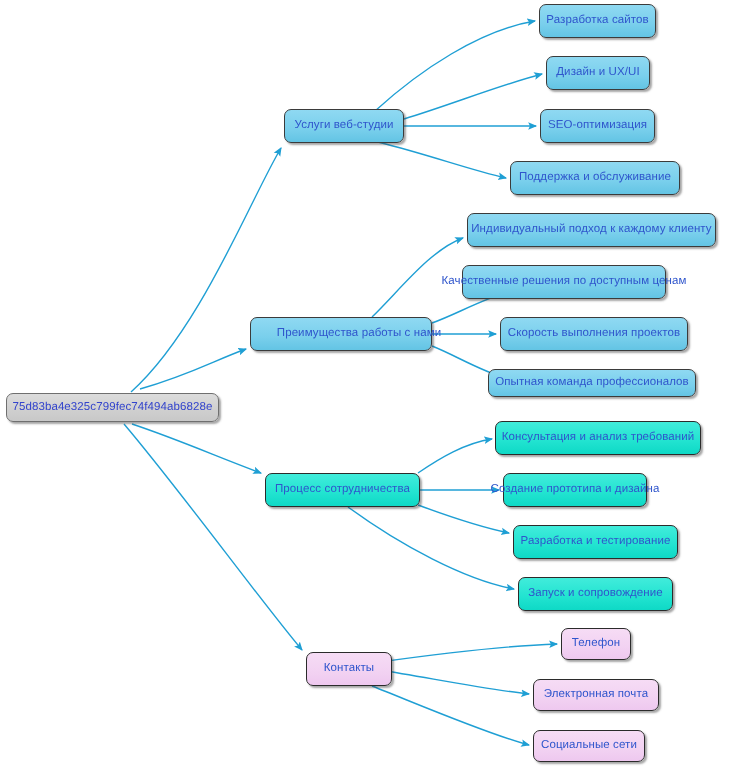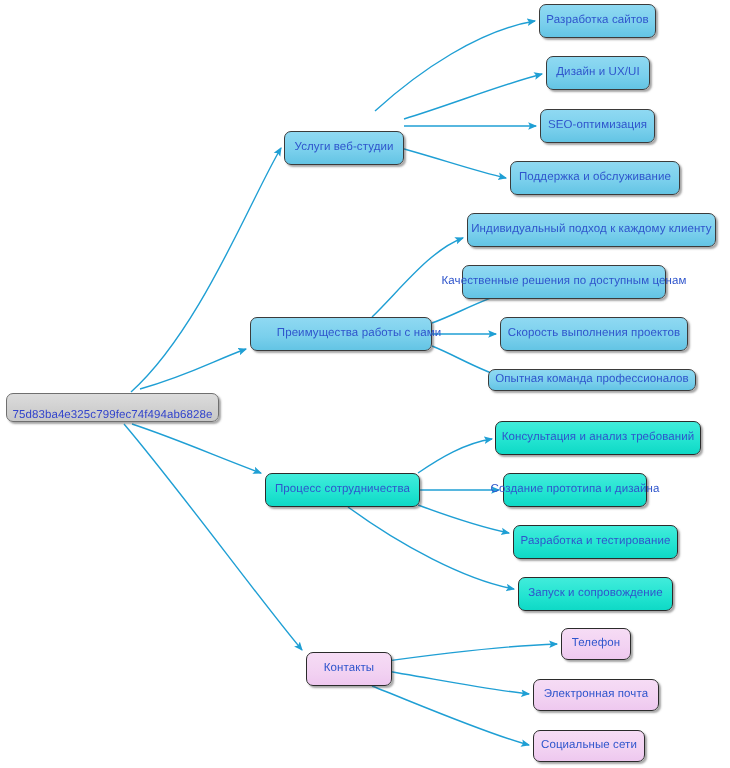--- a/index.html
+++ b/index.html
@@ -101,24 +101,24 @@
         <path d="M 418 473 C 440 458, 465 443, 492 439" fill="none" stroke="#1f9fd4" stroke-width="1.4" marker-end="url(#arrowhead)"></path>
         <path d="M 420 490 L 499 490" fill="none" stroke="#1f9fd4" stroke-width="1.4" marker-end="url(#arrowhead)"></path>
         <path d="M 418 505 C 445 515, 480 527, 509 533" fill="none" stroke="#1f9fd4" stroke-width="1.4" marker-end="url(#arrowhead)"></path>
         <path d="M 348 507 C 400 545, 465 580, 514 589" fill="none" stroke="#1f9fd4" stroke-width="1.4" marker-end="url(#arrowhead)"></path>
         <path d="M 380 662 C 430 655, 500 646, 557 644" fill="none" stroke="#1f9fd4" stroke-width="1.4" marker-end="url(#arrowhead)"></path>
         <path d="M 380 670 C 430 678, 490 690, 529 694" fill="none" stroke="#1f9fd4" stroke-width="1.4" marker-end="url(#arrowhead)"></path>
         <path d="M 372 686 C 420 705, 490 735, 529 745" fill="none" stroke="#1f9fd4" stroke-width="1.4" marker-end="url(#arrowhead)"></path>
       </g>
   </svg>
   <div id="nodes-layer">
-      <div class="node root" style="left: 6px; top: 393px; width: 213px; height: 29px; align-items: flex-end;">
+      <div class="node root" style="left: 6px; top: 393px; width: 213px; height: 29px;">
         <span class="node-label">75d83ba4e325c799fec74f494ab6828e</span>
       </div>
-      <div class="node blue" style="left: 284px; top: 109px; width: 120px; height: 34px; margin-top: 22px;">
+      <div class="node blue" style="left: 284px; top: 109px; width: 120px; height: 34px;">
         <span class="node-label">Услуги веб-студии</span>
       </div>
       <div class="node blue" style="left: 539px; top: 4px; width: 117px; height: 34px;">
         <span class="node-label">Разработка сайтов</span>
       </div>
       <div class="node blue" style="left: 546px; top: 56px; width: 104px; height: 34px;">
         <span class="node-label">Дизайн и UX/UI</span>
       </div>
       <div class="node blue" style="left: 540px; top: 109px; width: 115px; height: 34px;">
         <span class="node-label">SEO-оптимизация</span>
@@ -131,21 +131,21 @@
       </div>
       <div class="node blue" style="left: 467px; top: 213px; width: 249px; height: 34px; justify-content: center;">
         <span class="node-label">Индивидуальный подход к каждому клиенту</span>
       </div>
       <div class="node blue" style="left: 462px; top: 265px; width: 204px; height: 34px;">
         <span class="node-label">Качественные решения по доступным ценам</span>
       </div>
       <div class="node blue" style="left: 500px; top: 317px; width: 188px; height: 34px;">
         <span class="node-label">Скорость выполнения проектов</span>
       </div>
-      <div class="node blue" style="left: 488px; top: 369px; width: 208px; height: 22px;">
+      <div class="node blue" style="left: 488px; top: 369px; width: 208px; height: 28px;">
         <span class="node-label">Опытная команда профессионалов</span>
       </div>
       <div class="node teal" style="left: 265px; top: 473px; width: 155px; height: 34px;">
         <span class="node-label">Процесс сотрудничества</span>
       </div>
       <div class="node teal" style="left: 495px; top: 421px; width: 206px; height: 34px;">
         <span class="node-label">Консультация и анализ требований</span>
       </div>
       <div class="node teal" style="left: 503px; top: 473px; width: 144px; height: 34px;">
         <span class="node-label">Создание прототипа и дизайна</span>

